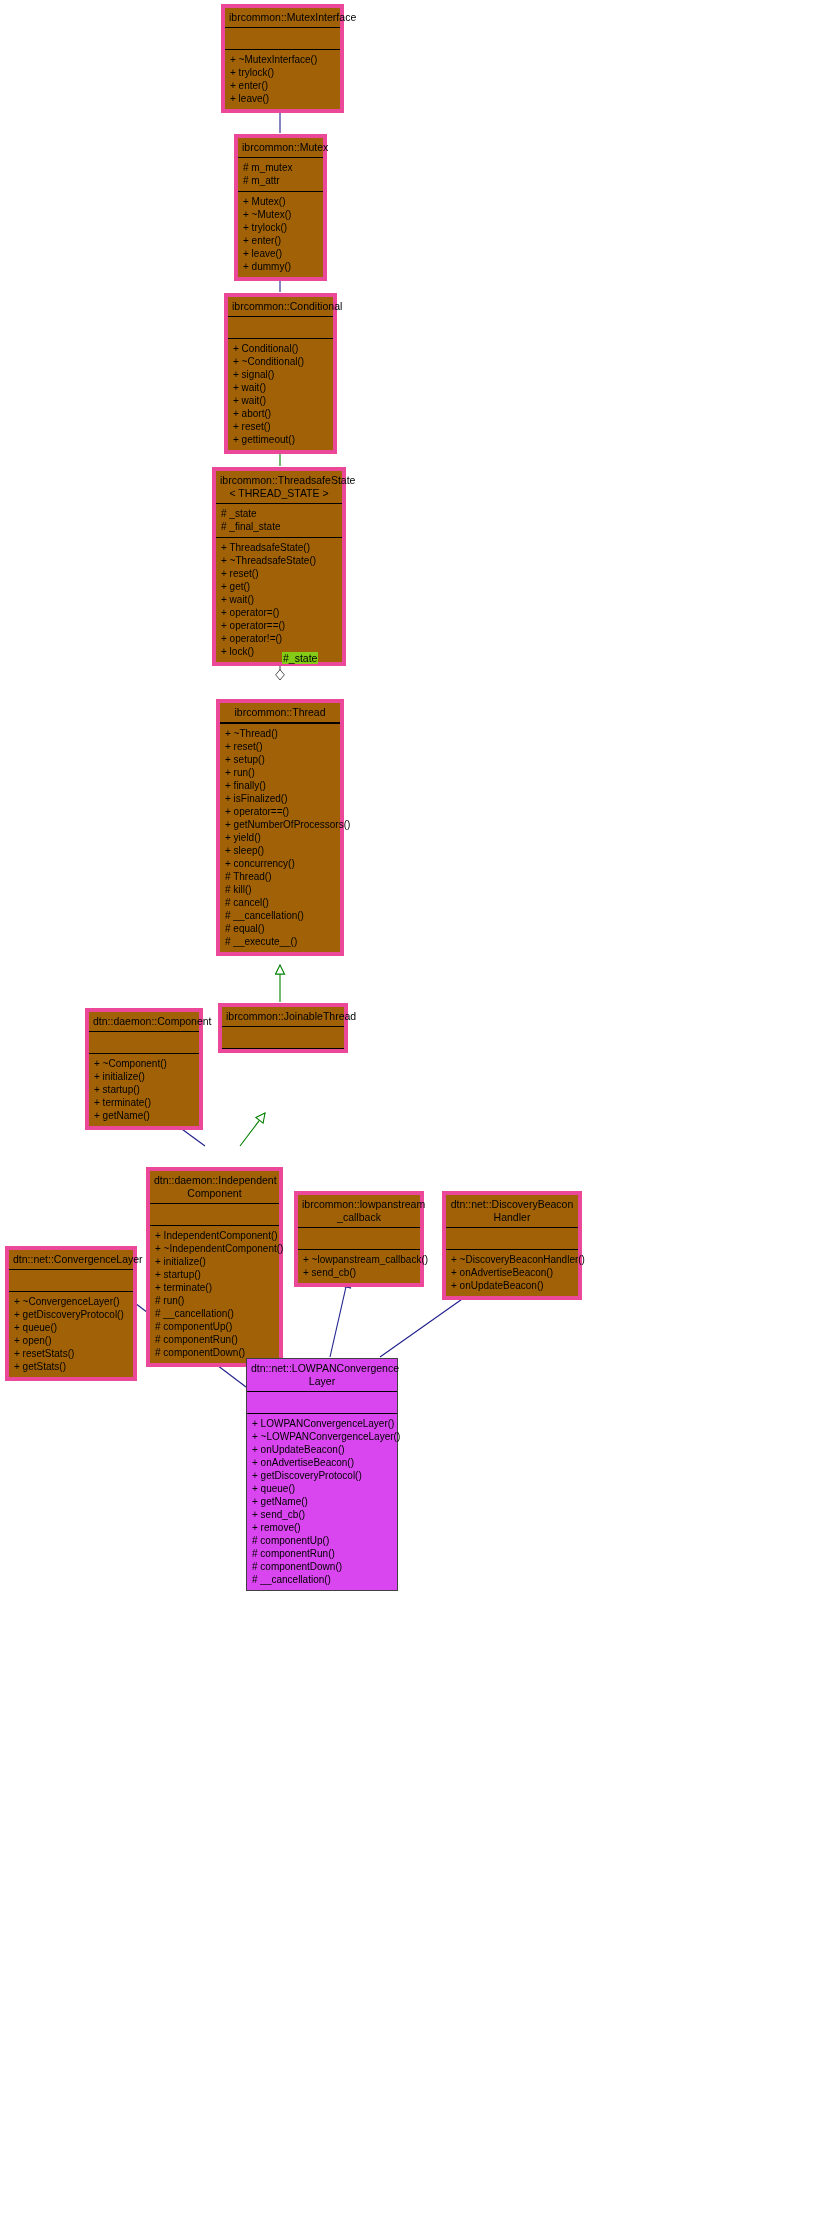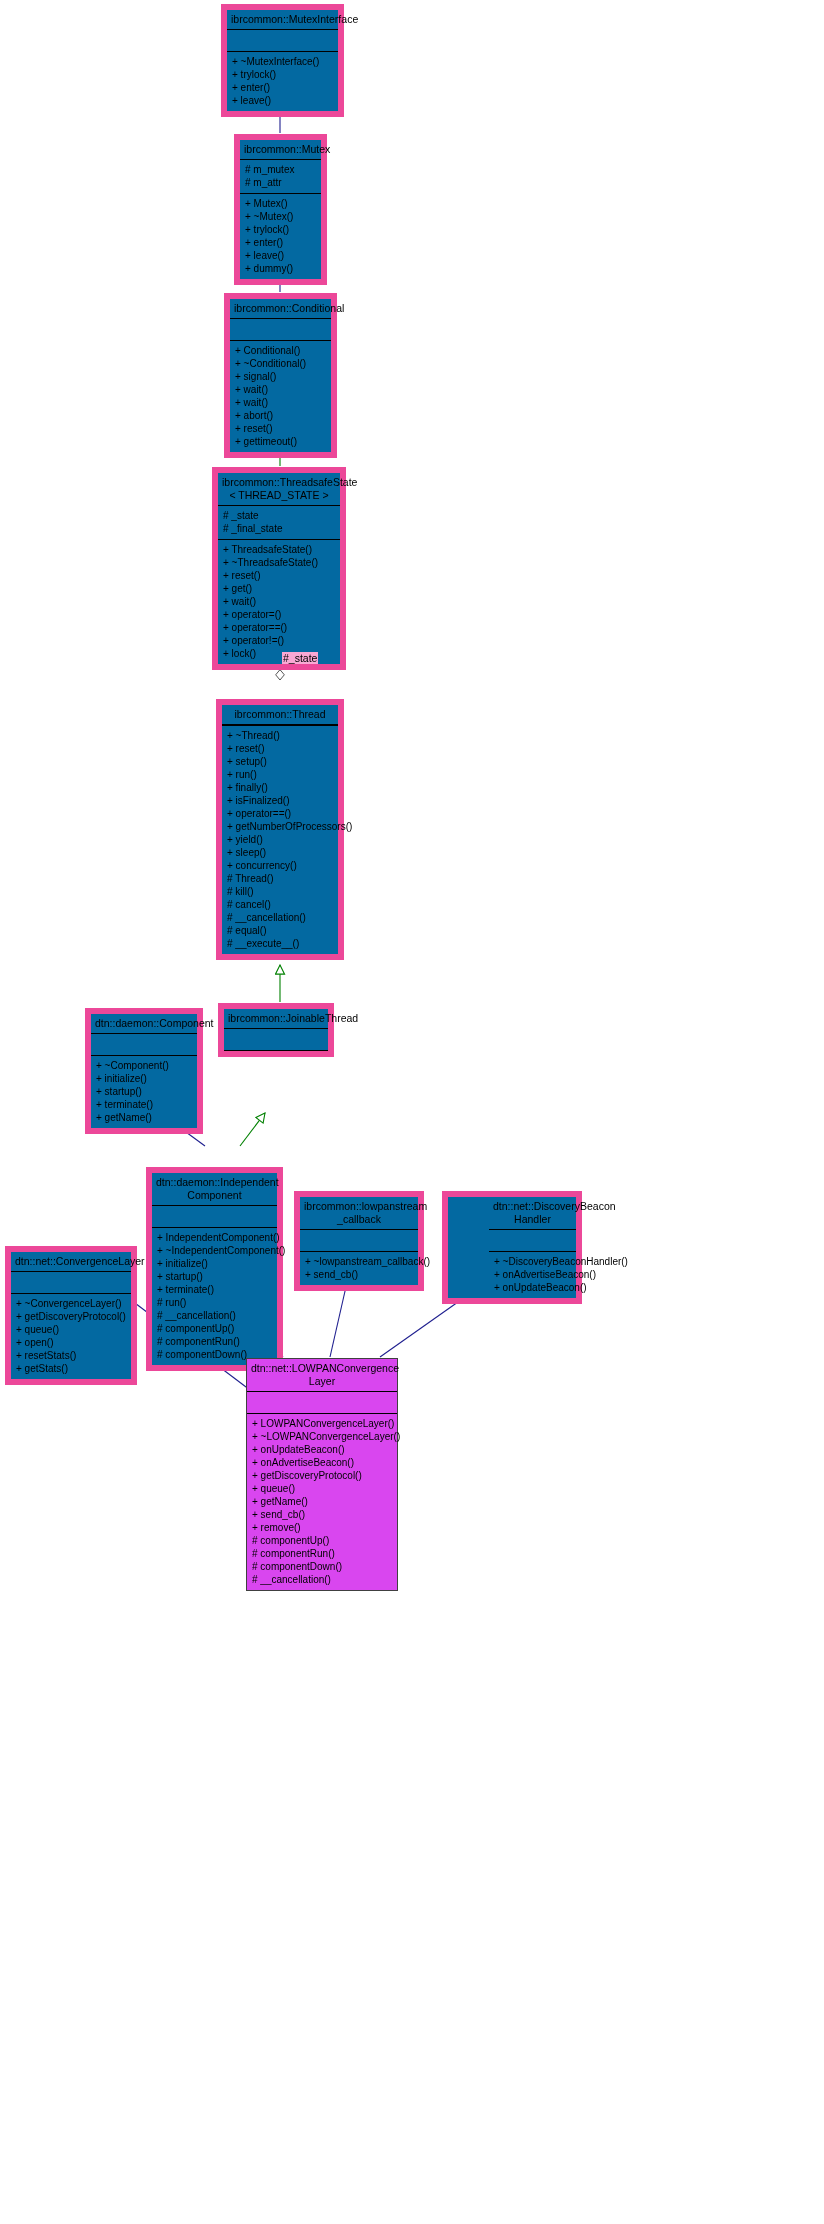--- a/index.html
+++ b/index.html
@@ -20,22 +20,22 @@
   #edges {
     position: absolute;
     left: 0; top: 0;
     width: 824px;
     height: 2224px;
     pointer-events: none;
   }
   .node {
     position: absolute;
     box-sizing: border-box;
-    border: 6px solid #ec4899;
-    background: #0369a1;
+    border: 4px solid #ec4899;
+    background: #a16207;
     z-index: 2;
   }
   .node.highlight {
     background: #d946ef;
     border: 1px solid #404040;
   }
   .node-title {
     text-align: center;
     font-size: 10.5px;
     line-height: 13px;
@@ -60,21 +60,21 @@
     padding: 3px 5px 4px 5px;
   }
   .member {
     white-space: nowrap;
   }
   .edge-label {
     position: absolute;
     font-size: 10.5px;
     line-height: 12px;
     color: #000000;
-    background: #f9a8d4;
+    background: #84cc16;
     padding: 0 1px;
     z-index: 3;
     white-space: nowrap;
   }
 </style>
 </head>
 <body>
 
 <div id="diagram">
 
@@ -240,21 +240,21 @@
     <div class="node-sep"></div>
     <div class="ops">
       <div class="member">+ ~Component()</div>
       <div class="member">+ initialize()</div>
       <div class="member">+ startup()</div>
       <div class="member">+ terminate()</div>
       <div class="member">+ getName()</div>
     </div>
   </div>
 
-  <div class="node" style="left:218px; top:1003px; width:116px;">
+  <div class="node" style="left:218px; top:1003px; width:130px;">
     <div class="node-title">ibrcommon::JoinableThread</div>
     <div class="node-sep"></div>
     <div class="attrs empty"></div>
     <div class="node-sep"></div>
   </div>
 
   <div class="node" style="left:146px; top:1147px; width:137px;margin-top:20px;">
     <div class="node-title">dtn::daemon::Independent
 Component</div>
     <div class="node-sep"></div>
@@ -294,21 +294,21 @@
 _callback</div>
     <div class="node-sep"></div>
     <div class="attrs empty"></div>
     <div class="node-sep"></div>
     <div class="ops">
       <div class="member">+ ~lowpanstream_callback()</div>
       <div class="member">+ send_cb()</div>
     </div>
   </div>
 
-  <div class="node" style="left:442px; top:1191px; width:140px;padding-left:41px;">
+  <div class="node" style="left:442px; top:1191px; width:140px;">
     <div class="node-title">dtn::net::DiscoveryBeacon
 Handler</div>
     <div class="node-sep"></div>
     <div class="attrs empty"></div>
     <div class="node-sep"></div>
     <div class="ops">
       <div class="member">+ ~DiscoveryBeaconHandler()</div>
       <div class="member">+ onAdvertiseBeacon()</div>
       <div class="member">+ onUpdateBeacon()</div>
     </div>

